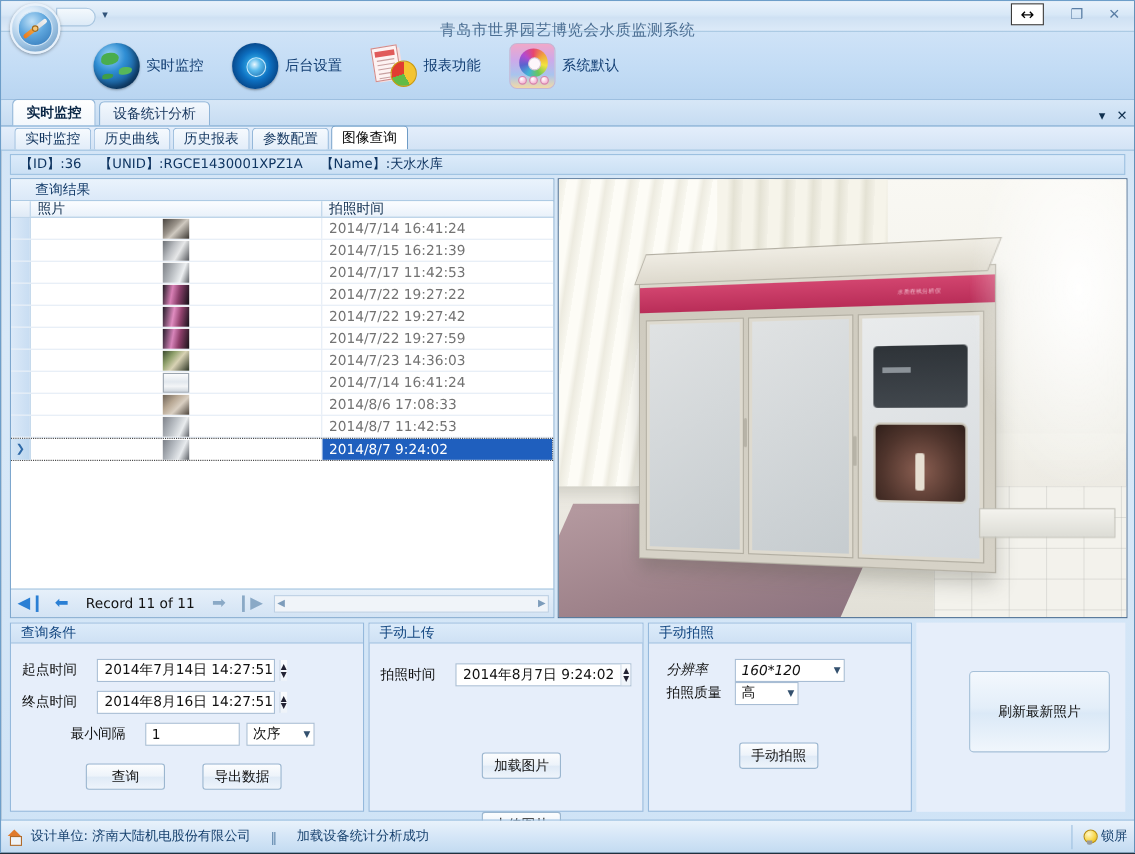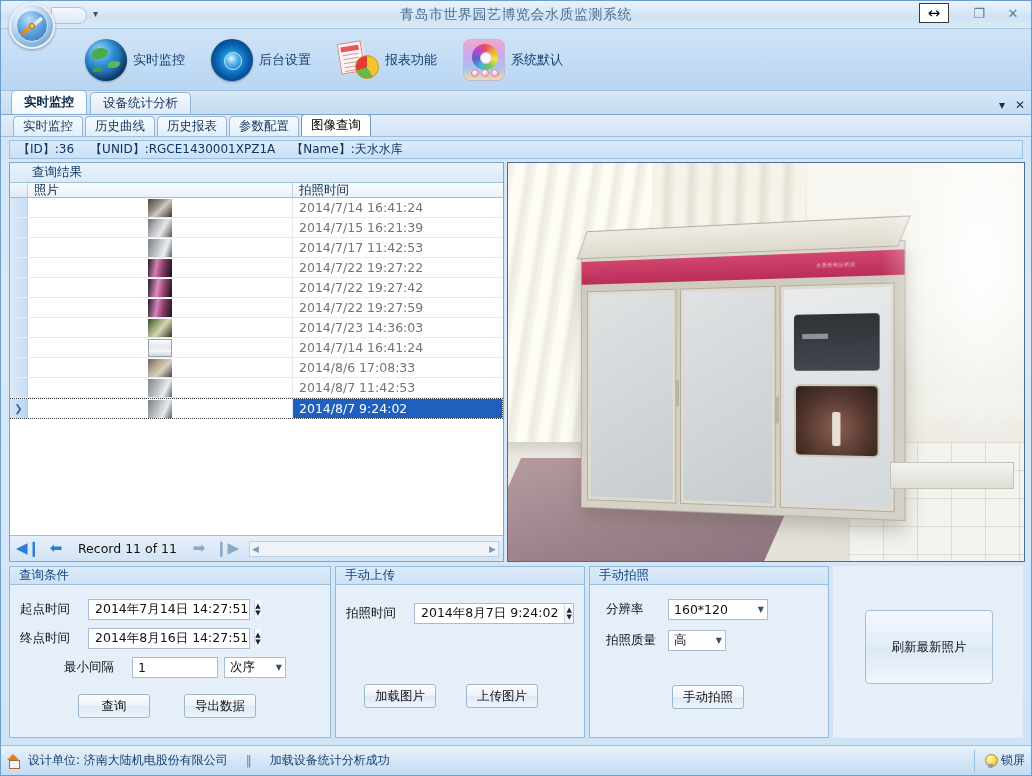--- a/index.html
+++ b/index.html
@@ -57,21 +57,21 @@
     width: 36px; height: 17px;
     border: 1px solid #a9c6e0;
     border-radius: 0 9px 9px 0;
     background: linear-gradient(to bottom, #f4f9fd, #dceaf7);
   }
   .quick-caret {
     position: absolute; left: 92px; top: 8px;
     font-size: 10px; color: #30537a; line-height: 10px;
   }
   .win-title {
-    position: absolute; left: 0; right: 0; top: 5px;
+    position: absolute; left: 0; right: 0; top: 18px;
     text-align: center;
     font-size: 14px; color: #4c6f93;
     letter-spacing: .5px;
   }
   .win-buttons {
     position: absolute; right: 8px; top: 3px;
     display: flex; align-items: center; gap: 14px;
   }
   .win-btn {
     width: 20px; height: 18px;
@@ -783,52 +783,52 @@
     <div class="gbox gb2">
       <div class="gcap">手动上传</div>
       <div style="padding:18px 0 0 10px;">
         <div class="frow">
           <div class="flabel" style="width:62px;">拍照时间</div>
           <div class="spin" style="width:160px;">
             <div class="val">2014年8月7日 9:24:02</div>
             <div class="arrows">▲<br>▼</div>
           </div>
         </div>
-        <div class="frow" style="margin-top:60px; gap:30px; padding-left:18px;">
+        <div class="frow" style="margin-top:60px; gap:30px; padding-left:18px;flex-direction:column;">
           <div class="btn">加载图片</div>
           <div class="btn">上传图片</div>
         </div>
       </div>
     </div>
 
     <div class="gbox gb3">
       <div class="gcap">手动拍照</div>
       <div style="padding:14px 0 0 16px;">
-        <div class="frow" style="margin-bottom:10px;">
+        <div class="frow" style="margin-bottom:0;font-style:italic;">
           <div class="flabel" style="width:56px;">分辨率</div>
           <div class="combo" style="width:100px;">
             <span>160*120</span>
             <span class="ar">▼</span>
           </div>
         </div>
         <div class="frow">
           <div class="flabel" style="width:56px;">拍照质量</div>
           <div class="combo" style="width:58px;">
             <span>高</span>
             <span class="ar">▼</span>
           </div>
         </div>
         <div class="frow" style="margin-top:34px; padding-left:66px;">
           <div class="btn">手动拍照</div>
         </div>
       </div>
     </div>
 
     <div class="gb4">
-      <div style="padding:44px 0 0 32px;">
+      <div style="padding:44px 0 0 48px;">
         <div class="bigbtn">刷新最新照片</div>
       </div>
     </div>
   </div>
 
   <div class="statusbar">
     <div class="sb-left">
       <div class="home-ico"></div>
       <span>设计单位: 济南大陆机电股份有限公司</span>
       <span class="sb-sep">‖</span>

